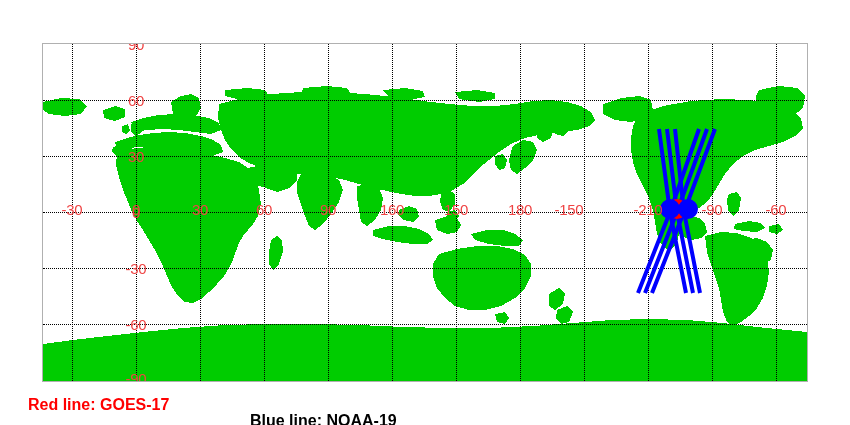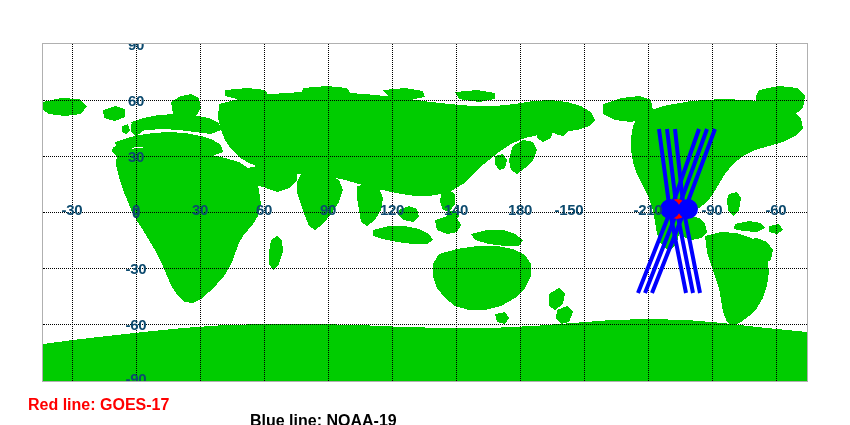--- a/index.html
+++ b/index.html
@@ -31,22 +31,22 @@
   }
   .gridline-h{
     position:absolute;left:0;right:0;height:0;
     border-top:1px dotted #000000;
   }
   
   .lon-label,.lat-label{
     position:absolute;
     font-family:"Liberation Sans", sans-serif;
     font-size:15px;
-    font-weight:bold;
-    color:#0c4a6e;
+    font-weight:normal;
+    color:#ef4444;
     white-space:nowrap;
     line-height:1;
     letter-spacing:-0.3px;
   }
   .lon-label{transform:translate(-50%,-50%);}
   .lat-label{transform:translate(-50%,-50%);}
   
   #track-layer{position:absolute;left:0;top:0;width:764px;height:337px;pointer-events:none;}
   
   #legend{
@@ -226,22 +226,22 @@
 
       <circle cx="627" cy="165" r="10" fill="#0000ff"></circle>
       <circle cx="645" cy="165" r="10" fill="#0000ff"></circle>
     </svg>
 
     <div class="lon-label" style="left:29px;top:165px;">-30</div>
     <div class="lon-label" style="left:93px;top:165px;">0</div>
     <div class="lon-label" style="left:157px;top:165px;">30</div>
     <div class="lon-label" style="left:221px;top:165px;">60</div>
     <div class="lon-label" style="left:285px;top:165px;">90</div>
-    <div class="lon-label" style="left:349px;top:165px;">120</div>
-    <div class="lon-label" style="left:413px;top:165px;">140</div>
+    <div class="lon-label" style="left:349px;top:165px;">160</div>
+    <div class="lon-label" style="left:413px;top:165px;">150</div>
     <div class="lon-label" style="left:477px;top:165px;text-align:center;">180</div>
     <div class="lon-label" style="left:526px;top:165px;">-150</div>
     <div class="lon-label" style="left:605px;top:165px;">-210</div>
     <div class="lon-label" style="left:669px;top:165px;">-90</div>
     <div class="lon-label" style="left:733px;top:165px;">-60</div>
 
     <div class="lat-label" style="left:93px;top:0px;">90</div>
     <div class="lat-label" style="left:93px;top:56px;">60</div>
     <div class="lat-label" style="left:93px;top:112px;">30</div>
     <div class="lat-label" style="left:93px;top:168px;">0</div>

